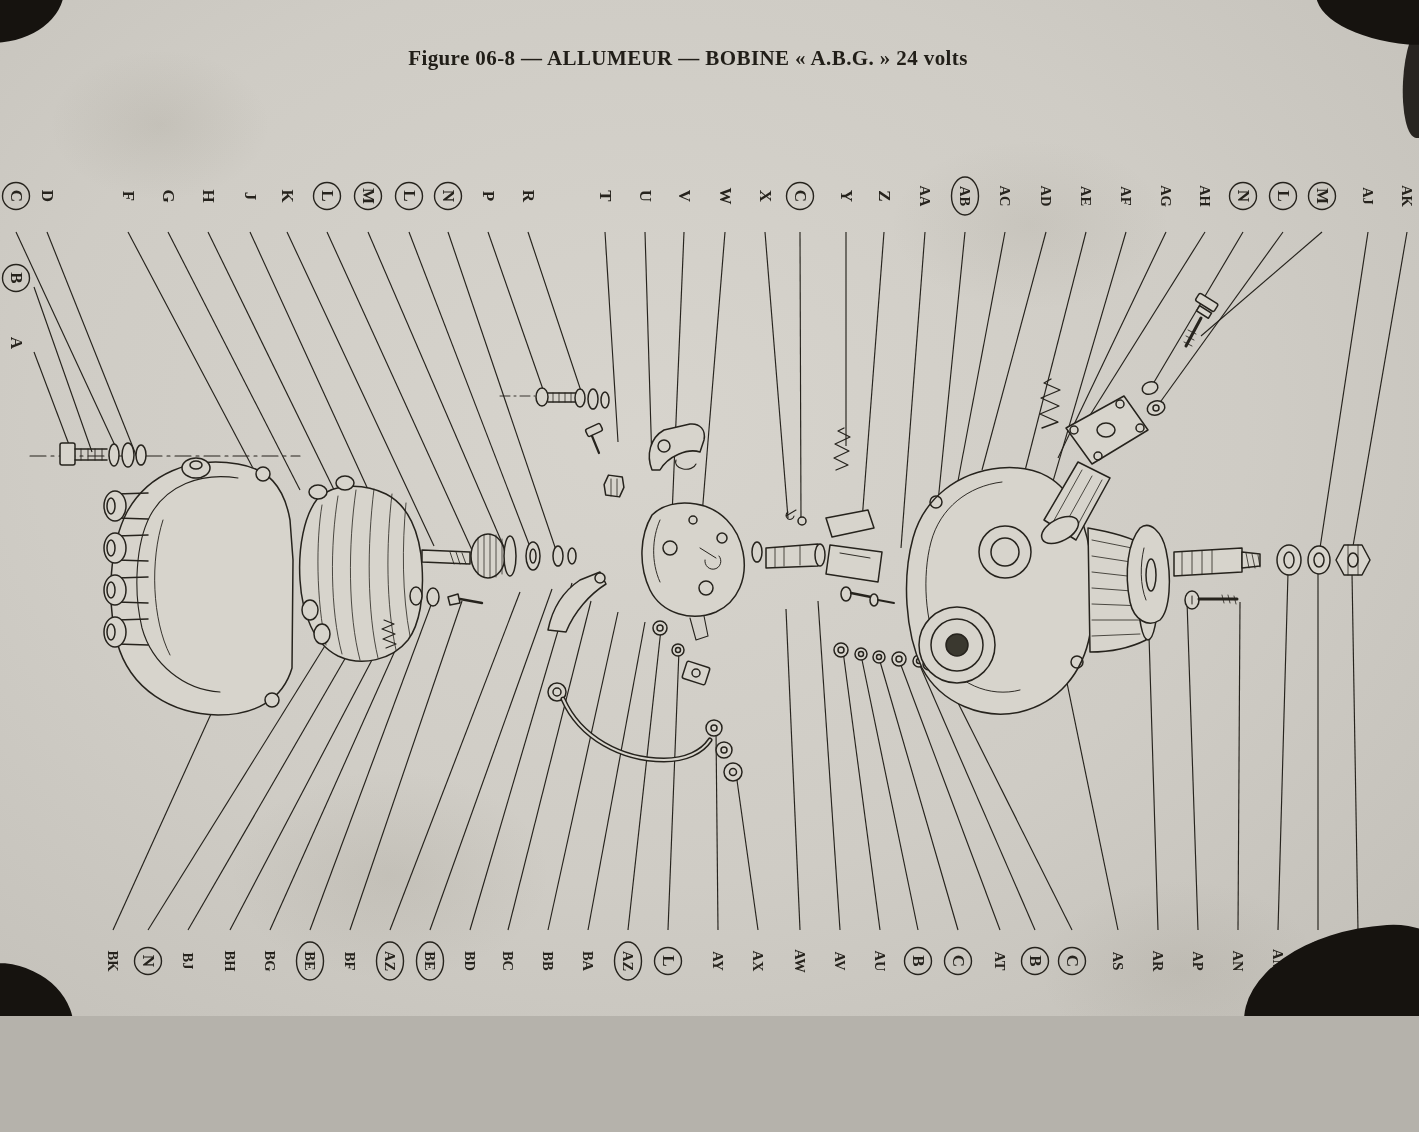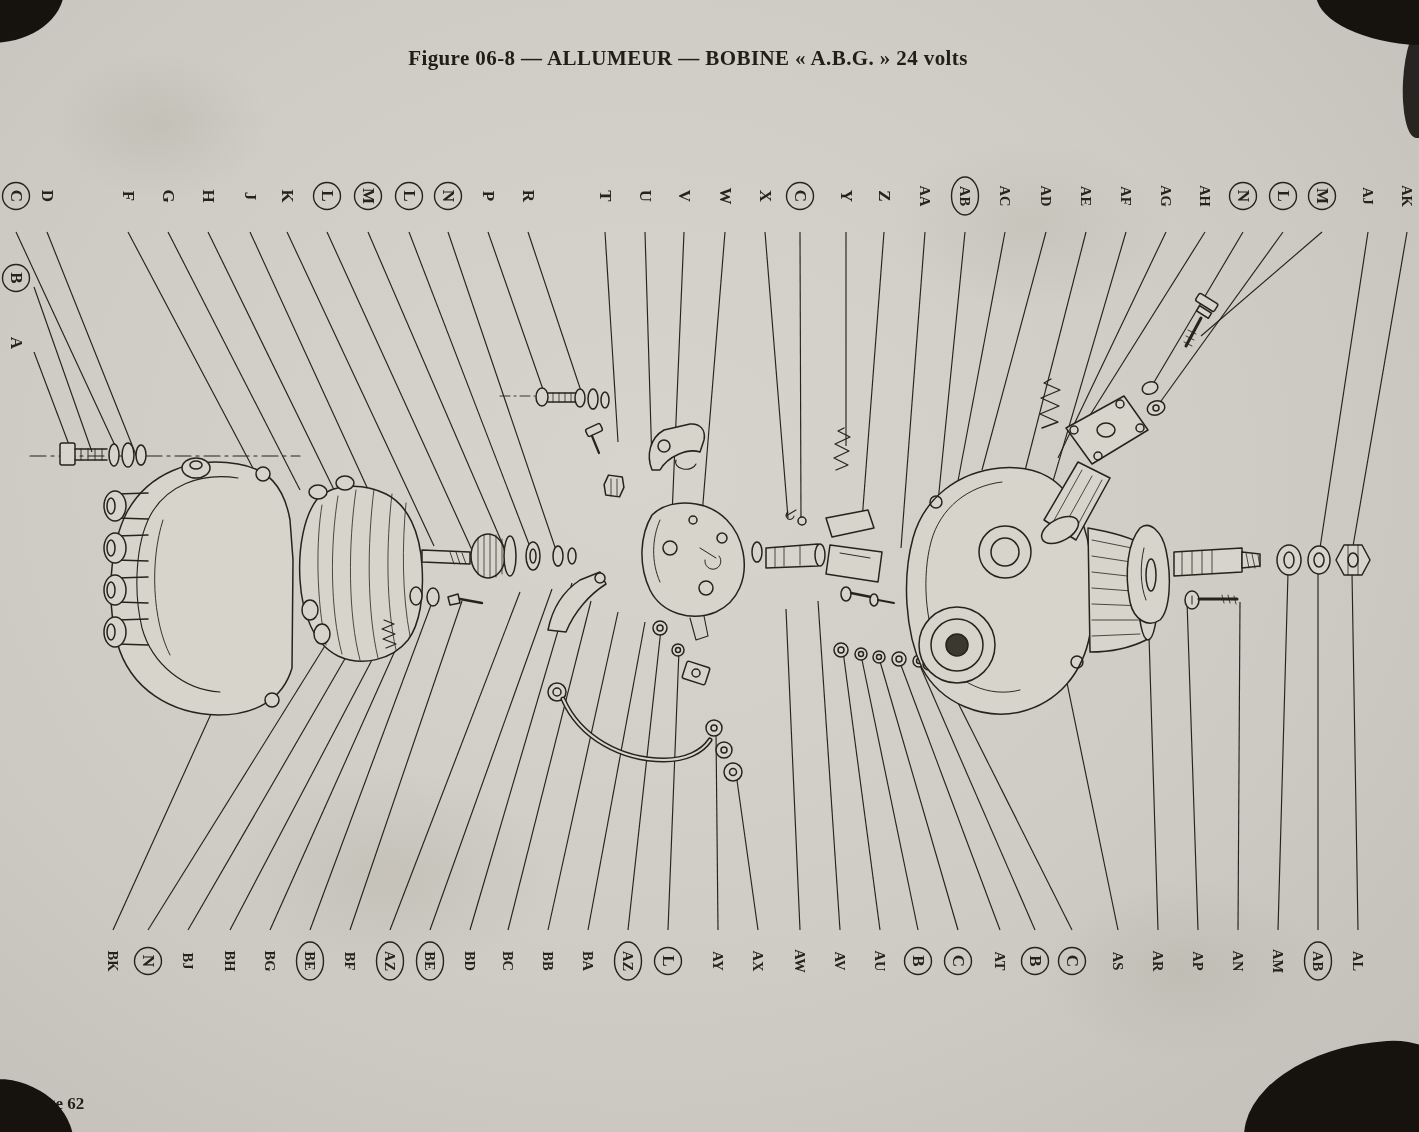--- a/index.html
+++ b/index.html
@@ -1,18 +1,18 @@
 <!DOCTYPE html>
 <html><head>
 <meta charset="utf-8">
 <style>
   *{margin:0;padding:0;box-sizing:border-box}
   html,body{width:1419px;height:1132px}
   body{background:#b5b2ab;font-family:"Liberation Serif",serif;overflow:hidden}
-  .page{position:relative;width:1419px;height:1132px;overflow:hidden;
+  .page{position:relative;width:1419px;height:1016px;overflow:hidden;
     background:radial-gradient(ellipse at 45% 42%, #d7d4cd 0%, #cfccc5 55%, #c2bfb8 100%)}
   .stain{position:absolute;border-radius:50%;pointer-events:none}
   .s1{left:230px;top:770px;width:320px;height:210px;background:radial-gradient(closest-side,rgba(110,104,88,.11),rgba(110,104,88,0))}
   .s2{left:890px;top:140px;width:280px;height:170px;background:radial-gradient(closest-side,rgba(110,104,88,.09),rgba(110,104,88,0))}
   .s3{left:50px;top:50px;width:220px;height:150px;background:radial-gradient(closest-side,rgba(110,104,88,.11),rgba(110,104,88,0))}
   .s4{left:1040px;top:880px;width:280px;height:180px;background:radial-gradient(closest-side,rgba(110,104,88,.10),rgba(110,104,88,0))}
   .title{position:absolute;top:46px;left:688px;transform:translateX(-50%);font-size:21px;
     font-weight:bold;letter-spacing:.4px;color:#211e18;white-space:nowrap}
   .pageno{position:absolute;left:28px;top:1094px;font-size:17px;font-weight:bold;color:#211e18}
   svg.fig{position:absolute;left:0;top:0;width:1419px;height:1132px}

